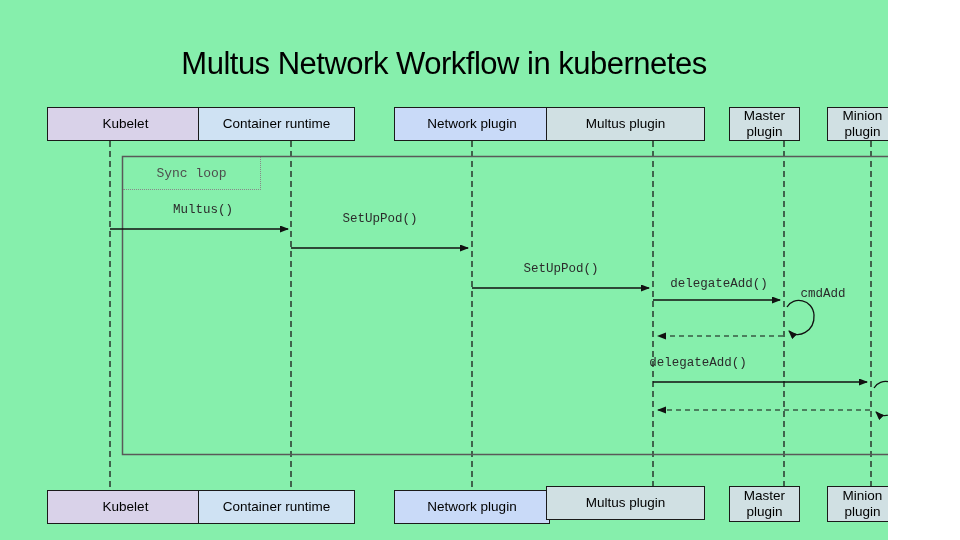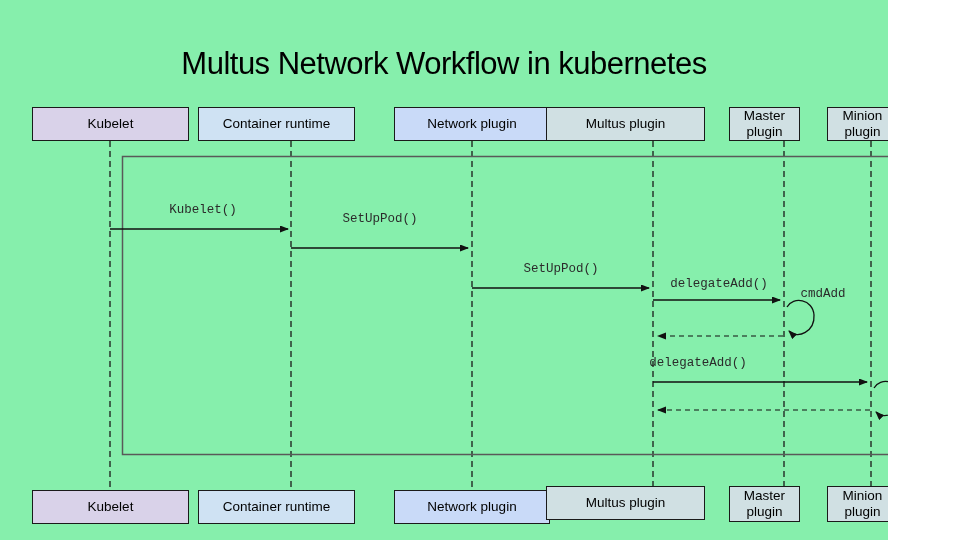--- a/index.html
+++ b/index.html
@@ -23,21 +23,21 @@
     font-size:12.5px;color:#2b2b2b;
   }
   .loop-label-box{
     position:absolute;left:123px;top:157px;width:137px;height:32px;
     border-right:1px dotted #888;border-bottom:1px dotted #888;
     display:flex;align-items:center;justify-content:center;
     font-family:"Liberation Mono","DejaVu Sans Mono",monospace;
     font-size:13px;color:#4d4d4d;
   }
   
-  .b-kubelet{left:32px;width:157px;}
+  .b-kubelet{left:47px;width:157px;}
   .b-container{left:198px;width:157px;}
   .b-network{left:394px;width:156px;}
   .b-multus{left:546px;width:159px;}
   .b-master{left:729px;width:71px;}
   .b-minion{left:827px;width:71px;}
   .row-top{top:107px;}
   .row-bottom{top:490px;}
   .row-bottom.b-multus{top:486px;}
   .row-bottom.b-master,.row-bottom.b-minion{top:486px;height:36px;}
 </style>
@@ -68,36 +68,37 @@
     <line x1="653" y1="300" x2="780" y2="300" stroke="#111" stroke-width="1.3" marker-end="url(#arr)"></line>
     <path d="M 787 307 C 793 296, 813 299, 814 315 C 815 331, 798 340, 789 331" fill="none" stroke="#111" stroke-width="1.3" marker-end="url(#arr)"></path>
     <line x1="783" y1="336" x2="658" y2="336" stroke="#111" stroke-width="1.2" stroke-dasharray="5 4" marker-end="url(#arr)"></line>
     <line x1="653" y1="382" x2="867" y2="382" stroke="#111" stroke-width="1.3" marker-end="url(#arr)"></line>
     <path d="M 874 388 C 880 377, 900 380, 901 396 C 902 412, 885 421, 876 412" fill="none" stroke="#111" stroke-width="1.3" marker-end="url(#arr)"></path>
     <line x1="870" y1="410" x2="658" y2="410" stroke="#111" stroke-width="1.2" stroke-dasharray="5 4" marker-end="url(#arr)"></line>
   </svg>
 
   <div class="title">Multus Network Workflow in kubernetes</div>
 
+  <div class="loop-label-box">Sync loop</div>
 
   <div class="actor-box row-top b-kubelet" style="background-color: rgb(217, 210, 233);">Kubelet</div>
   <div class="actor-box row-top b-container" style="background-color: rgb(207, 226, 243);">Container runtime</div>
   <div class="actor-box row-top b-network" style="background-color: rgb(201, 218, 248);">Network plugin</div>
   <div class="actor-box row-top b-multus" style="background-color: rgb(208, 224, 227);">Multus plugin</div>
   <div class="actor-box row-top b-master" style="background-color: rgb(208, 224, 227);">Master plugin</div>
   <div class="actor-box row-top b-minion" style="background-color: rgb(208, 224, 227);">Minion plugin</div>
 
   <div class="actor-box row-bottom b-kubelet" style="background-color: rgb(217, 210, 233);">Kubelet</div>
   <div class="actor-box row-bottom b-container" style="background-color: rgb(207, 226, 243);">Container runtime</div>
   <div class="actor-box row-bottom b-network" style="background-color: rgb(201, 218, 248);">Network plugin</div>
   <div class="actor-box row-bottom b-multus" style="background-color: rgb(208, 224, 227);">Multus plugin</div>
   <div class="actor-box row-bottom b-master" style="background-color: rgb(208, 224, 227);">Master plugin</div>
   <div class="actor-box row-bottom b-minion" style="background-color: rgb(208, 224, 227);">Minion plugin</div>
 
-  <div class="msg-label" style="left:203px;top:203px;">Kubelet()</div>
+  <div class="msg-label" style="left:203px;top:203px;">Multus()</div>
   <div class="msg-label" style="left:380px;top:212px;">SetUpPod()</div>
   <div class="msg-label" style="left:561px;top:262px;">SetUpPod()</div>
   <div class="msg-label" style="left:719px;top:277px;">delegateAdd()</div>
   <div class="msg-label" style="left:823px;top:287px;">cmdAdd</div>
   <div class="msg-label" style="left:698px;top:356px;">delegateAdd()</div>
   <div class="msg-label" style="left:911px;top:361px;">cmdAdd</div>
 
 </div>
 
 </body></html>

